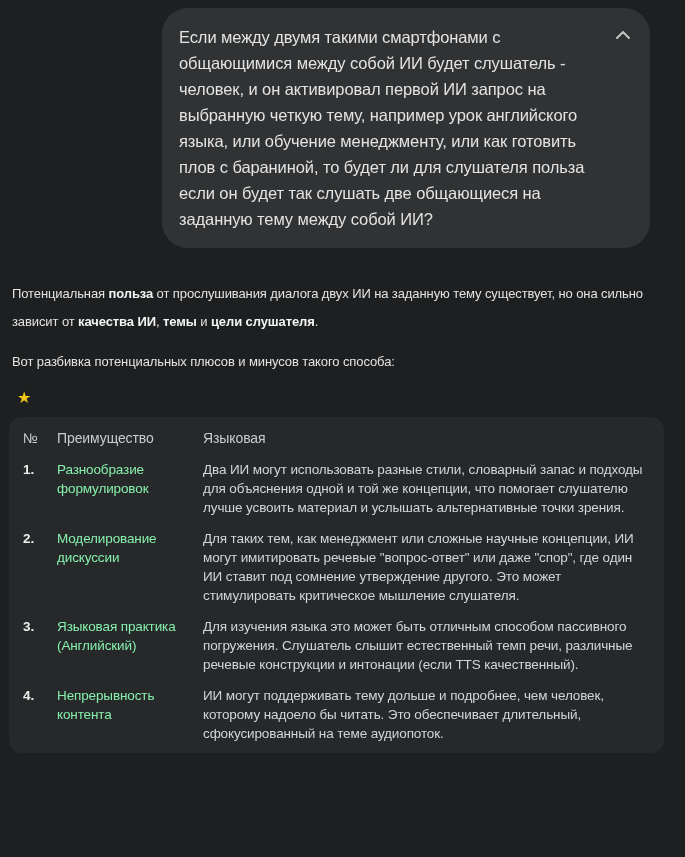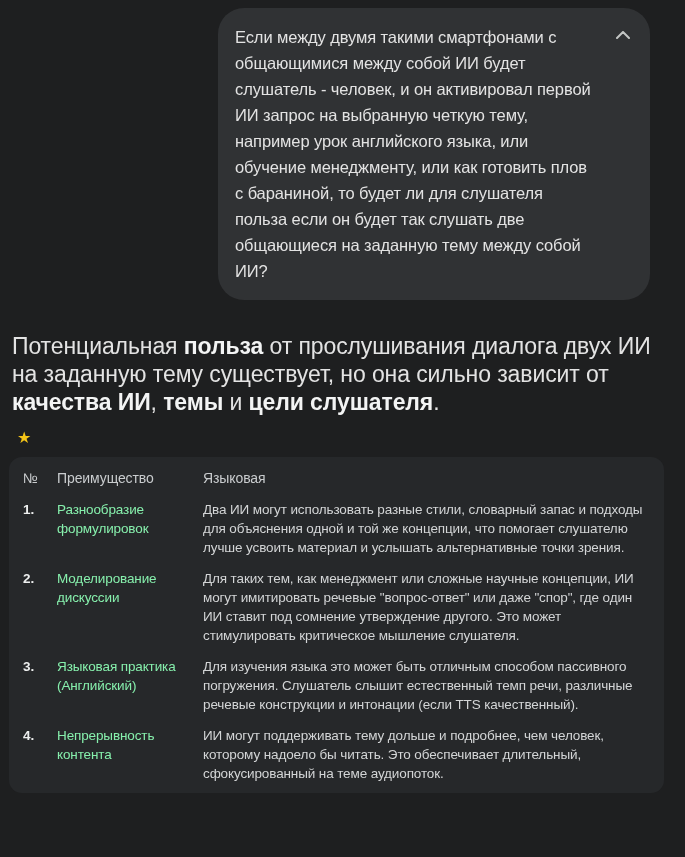--- a/index.html
+++ b/index.html
@@ -7,21 +7,21 @@
     width:685px; height:857px; overflow:hidden;
     background:#1e1f20;
     font-family:"Liberation Sans", sans-serif;
     -webkit-font-smoothing:antialiased;
   }
 
   
   .user-bubble {
     position:relative;
     box-sizing:border-box;
-    width:432px;
+    width:488px;
     margin:8px 35px 0 auto;
     background:#303234;
     border-radius:26px;
     padding:16px 58px 16px 17px;
   }
   .user-bubble p {
     margin:0;
     font-size:16.5px;
     line-height:26px;
     color:#e3e3e3;
@@ -33,21 +33,21 @@
     background:none; border:none; padding:0; cursor:pointer;
     display:flex; align-items:center; justify-content:center;
   }
   .collapse-btn svg { display:block; }
 
   
   .response { margin:32px 9px 0 9px; }
   .response .para {
     margin:0 0 12px 0;
     padding-left:3px;
-    font-size:23px;
+    font-size:13px;
     line-height:28px;
     color:#e3e3e3;
     letter-spacing:-0.1px;
   }
   .response .para b { font-weight:700; color:#f3f4f4; }
 
   .section-title {
     display:flex; align-items:center; gap:11px;
     margin:14px 0 11px 0;
     padding-left:8px;
@@ -92,20 +92,21 @@
     <svg width="14" height="8" viewBox="0 0 14 8">
       <polyline points="1,7 7,1 13,7" fill="none" stroke="#c2c5c3" stroke-width="2" stroke-linecap="round" stroke-linejoin="round"></polyline>
     </svg>
   </button>
 </div>
 
 <section class="response">
 
   <div>
       <p class="para"><span>Потенциальная </span><b>польза</b><span> от прослушивания диалога двух ИИ на заданную тему существует, но она сильно зависит от </span><b>качества ИИ</b><span>, </span><b>темы</b><span> и </span><b>цели слушателя</b><span>.</span></p>
+      <p class="para"><span>Вот разбивка потенциальных плюсов и минусов такого способа:</span></p>
     </div>
 
   <h3 class="section-title">
     <span class="star">★</span>
   </h3>
 
   <div class="table-card">
     <table>
       <colgroup>
           <col class="c-num">

